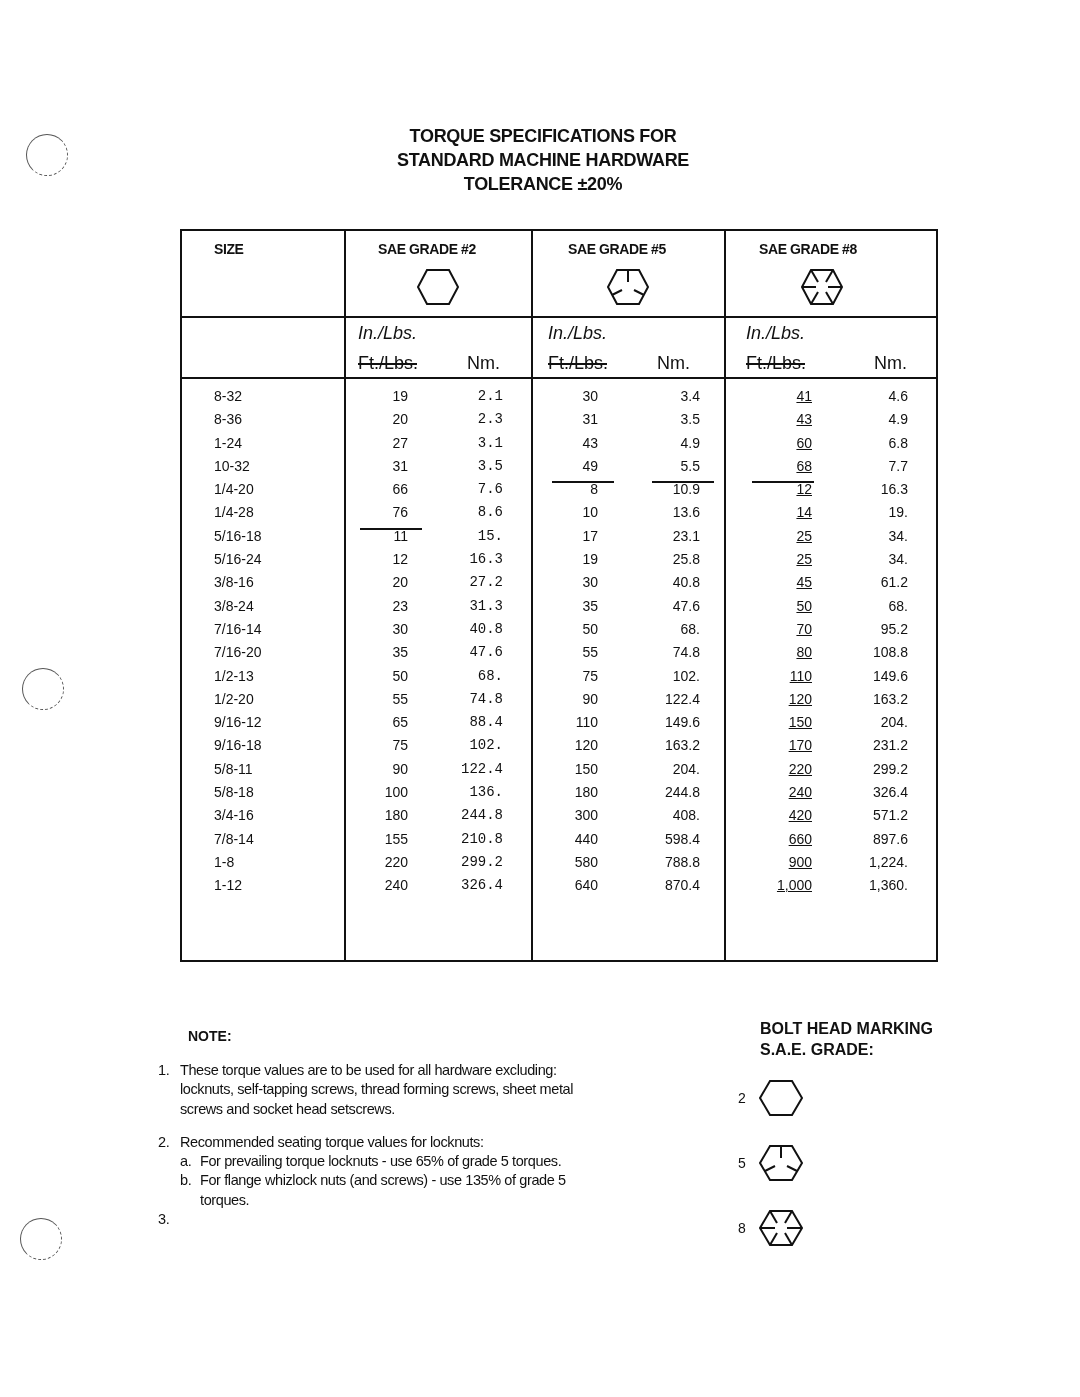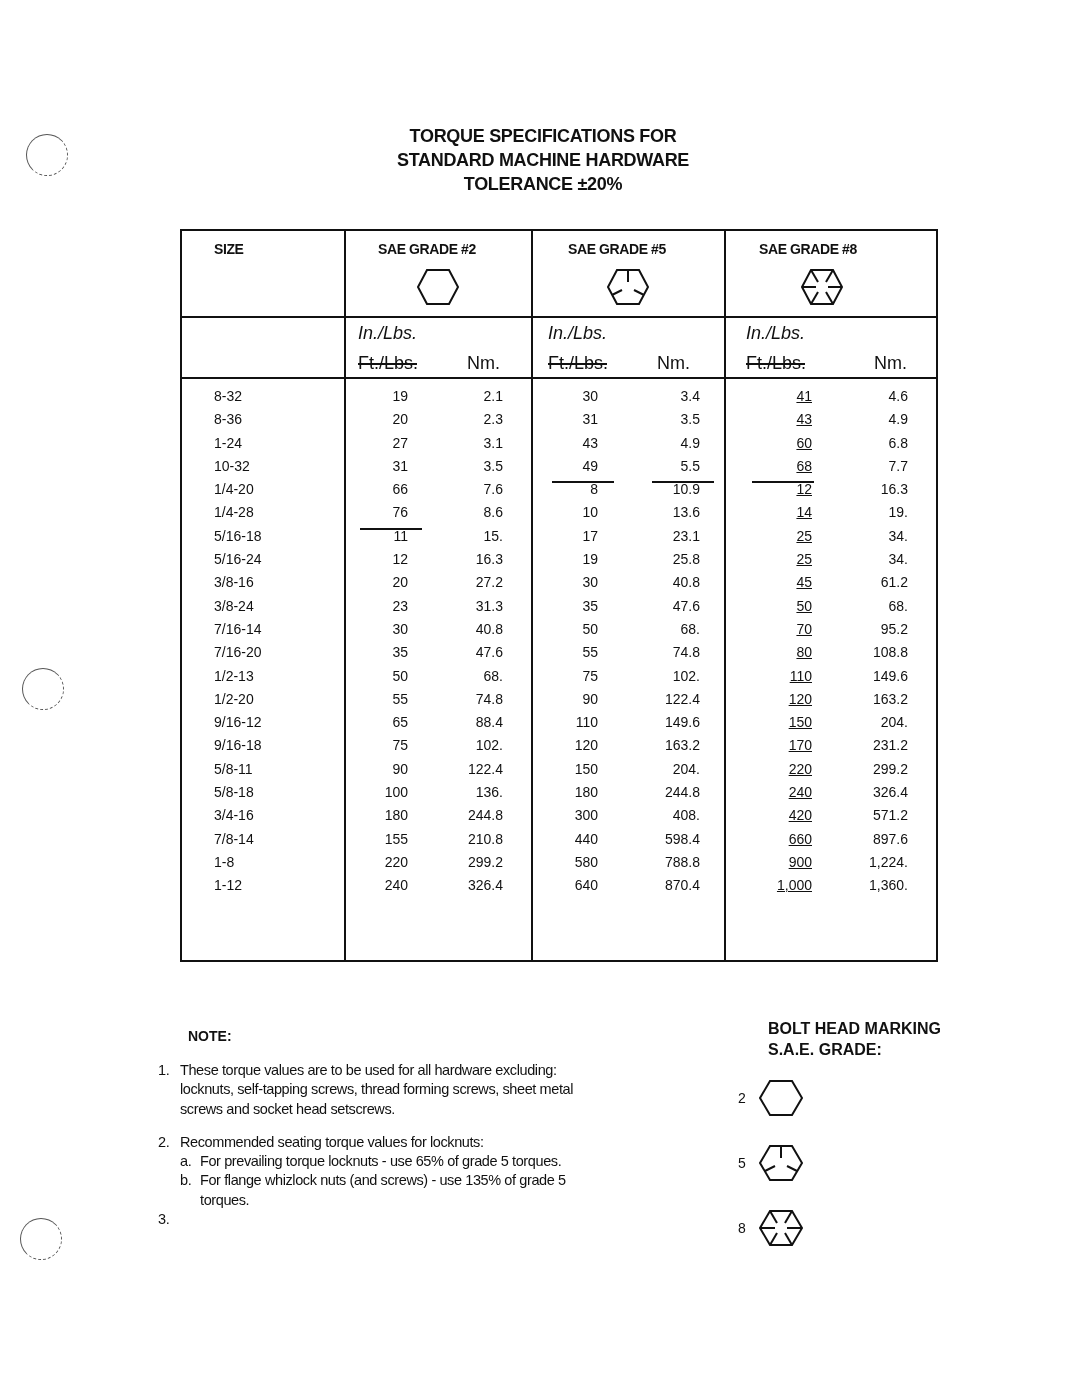--- a/index.html
+++ b/index.html
@@ -17,35 +17,35 @@
   .hdr-icon { position: absolute; top: 36px; }
   .unit { position: absolute; font-size: 18px; }
   .unit-in { top: 92px; padding-bottom: 19px; border-bottom: 2px solid #111; font-style: italic; }
   .unit-ft { top: 122px; }
   .rows { position: absolute; top: 157px; left: 0; right: 0; }
   .row { position: relative; height: 23.3px; font-size: 14px; }
   .cell { position: absolute; top: 0; }
   .c-size { left: 32px; }
   .r { text-align: right; }
   .c-g2ft { left: 170px; width: 56px; }
-  .c-g2nm { left: 255px; width: 66px; }
+  .c-g2nm { left: 255px; width: 66px; font-family: Liberation Mono, monospace; }
   .c-g5ft { left: 350px; width: 66px; }
   .c-g5nm { left: 440px; width: 78px; }
   .c-g8ft { left: 560px; width: 70px; text-decoration: underline; }
   .c-g8nm { left: 640px; width: 86px; }
   .divider { position: absolute; height: 2px; background: #111; }
   .note-head { position: absolute; left: 160px; top: 1028px; font-weight: bold; font-size: 14px; padding-left: 28px; }
   .notes { position: absolute; left: 158px; top: 1061px; width: 420px; font-size: 14.5px; line-height: 19.3px; letter-spacing: -0.4px; }
   .note { position: relative; padding-left: 22px; }
   .note .num { position: absolute; left: 0; top: 0; }
   .sub { position: relative; padding-left: 42px; }
   .sub .num { position: absolute; left: 22px; top: 0; }
   .note-gap { height: 14px; }
   .marking-head { position: absolute; left: 760px; width: 110px; top: 1018px; text-align: center;
-                  font-weight: bold; font-size: 16px; line-height: 21px; white-space: nowrap; margin-left: 8px; }
+                  font-weight: bold; font-size: 16px; line-height: 21px; white-space: nowrap; }
   .marking-head span { display: block; }
   .mark { position: absolute; left: 738px; font-size: 14px; }
   .mark .lbl { position: absolute; left: 0; top: 12px; }
   .mark svg { position: absolute; left: 20px; top: 0; }
 </style>
 </head>
 <body>
 
 <div class="punch" style="left:26px;top:134px;"></div>
 <div class="punch" style="left:22px;top:668px;"></div>

